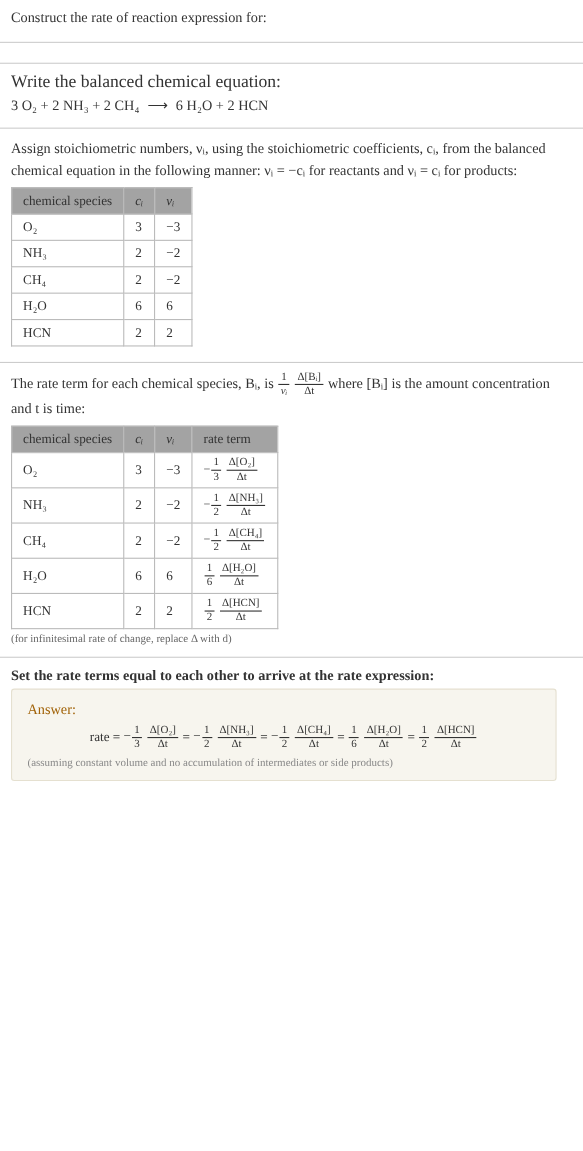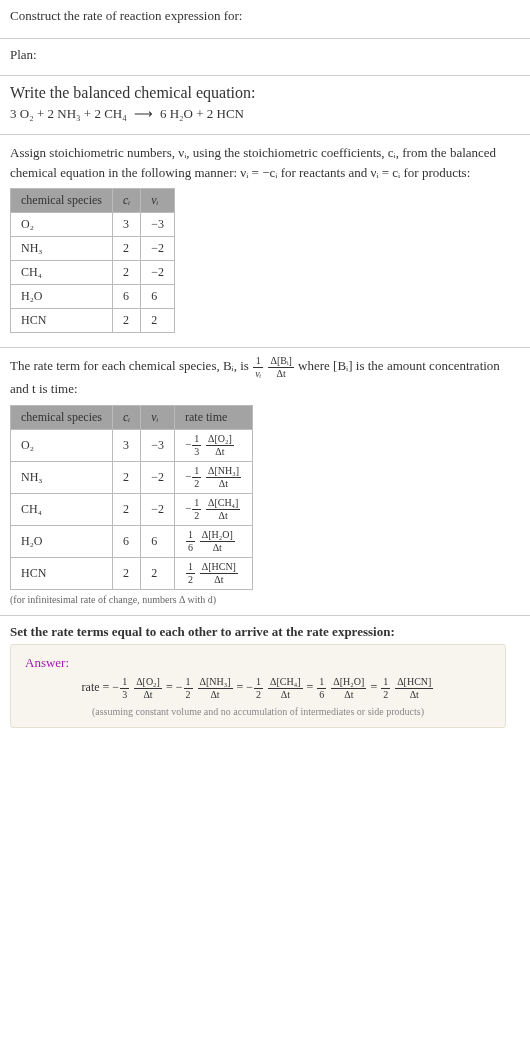--- a/index.html
+++ b/index.html
@@ -70,32 +70,32 @@
   }
   .answer-box {
     background: #f7f5ee;
     border: 1px solid #e5e0d0;
     border-radius: 3px;
     padding: 10px 14px 10px 14px;
     margin-top: 4px;
   }
   .answer-label {
     font-size: 13px;
-    color: #a21caf;
+    color: #a16207;
     margin-bottom: 6px;
   }
   .answer-eq {
     font-size: 12px;
     text-align: center;
     margin: 4px 0;
   }
   .answer-note {
     font-size: 10px;
     color: #888;
-    text-align: center;
+    text-align: left;
     margin-top: 6px;
   }
   .frac {
     display: inline-block;
     vertical-align: middle;
     text-align: center;
     font-size: 10px;
     line-height: 1;
     margin: 0 1px;
   }
@@ -117,21 +117,20 @@
   .rate-cell { white-space: nowrap; font-size: 11px; }
 </style>
 </head>
 <body>
 
 <div class="section">
   <div class="prompt">Construct the rate of reaction expression for:</div>
 </div>
 
 <div class="section">
-  <div class="plan-title">Plan:</div>
 </div>
 
 <div class="section">
   <div class="step-title">Write the balanced chemical equation:</div>
   <div class="equation">
     <span>3 O₂ + 2 NH₃ + 2 CH₄</span>
     <span class="arrow">⟶</span>
     <span>6 H₂O + 2 HCN</span>
   </div>
 </div>
@@ -188,21 +187,21 @@
       <span class="den">Δt</span>
     </span>
     <span> where [Bᵢ] is the amount concentration and t is time:</span>
   </div>
   <table class="data">
     <thead>
       <tr>
         <th>chemical species</th>
         <th class="ital">cᵢ</th>
         <th class="ital">νᵢ</th>
-        <th>rate time</th>
+        <th>rate term</th>
       </tr>
     </thead>
     <tbody id="rateterm-body">
         <tr>
           <td class="cell-chem">O₂</td>
           <td>3</td>
           <td>−3</td>
           <td class="rate-cell"><span>−</span><span class="frac"><span class="num">1</span><span class="den">3</span></span> <span class="frac"><span class="num">Δ[O₂]</span><span class="den">Δt</span></span></td>
         </tr>
         <tr>
@@ -224,21 +223,21 @@
           <td class="rate-cell"><span></span><span class="frac"><span class="num">1</span><span class="den">6</span></span> <span class="frac"><span class="num">Δ[H₂O]</span><span class="den">Δt</span></span></td>
         </tr>
         <tr>
           <td class="cell-chem">HCN</td>
           <td>2</td>
           <td>2</td>
           <td class="rate-cell"><span></span><span class="frac"><span class="num">1</span><span class="den">2</span></span> <span class="frac"><span class="num">Δ[HCN]</span><span class="den">Δt</span></span></td>
         </tr>
       </tbody>
   </table>
-  <div class="subnote">(for infinitesimal rate of change, numbers Δ with d)</div>
+  <div class="subnote">(for infinitesimal rate of change, replace Δ with d)</div>
 </div>
 
 <div class="section no-border">
   <div class="final-title">Set the rate terms equal to each other to arrive at the rate expression:</div>
   <div class="answer-box">
     <div class="answer-label">Answer:</div>
     <div class="answer-eq">
       <span>rate = </span>
       <span id="final-terms"><span><span>−</span><span class="frac"><span class="num">1</span><span class="den">3</span></span> <span class="frac"><span class="num">Δ[O₂]</span><span class="den">Δt</span></span></span><span> = </span><span><span>−</span><span class="frac"><span class="num">1</span><span class="den">2</span></span> <span class="frac"><span class="num">Δ[NH₃]</span><span class="den">Δt</span></span></span><span> = </span><span><span>−</span><span class="frac"><span class="num">1</span><span class="den">2</span></span> <span class="frac"><span class="num">Δ[CH₄]</span><span class="den">Δt</span></span></span><span> = </span><span><span></span><span class="frac"><span class="num">1</span><span class="den">6</span></span> <span class="frac"><span class="num">Δ[H₂O]</span><span class="den">Δt</span></span></span><span> = </span><span><span></span><span class="frac"><span class="num">1</span><span class="den">2</span></span> <span class="frac"><span class="num">Δ[HCN]</span><span class="den">Δt</span></span></span></span>
     </div>

